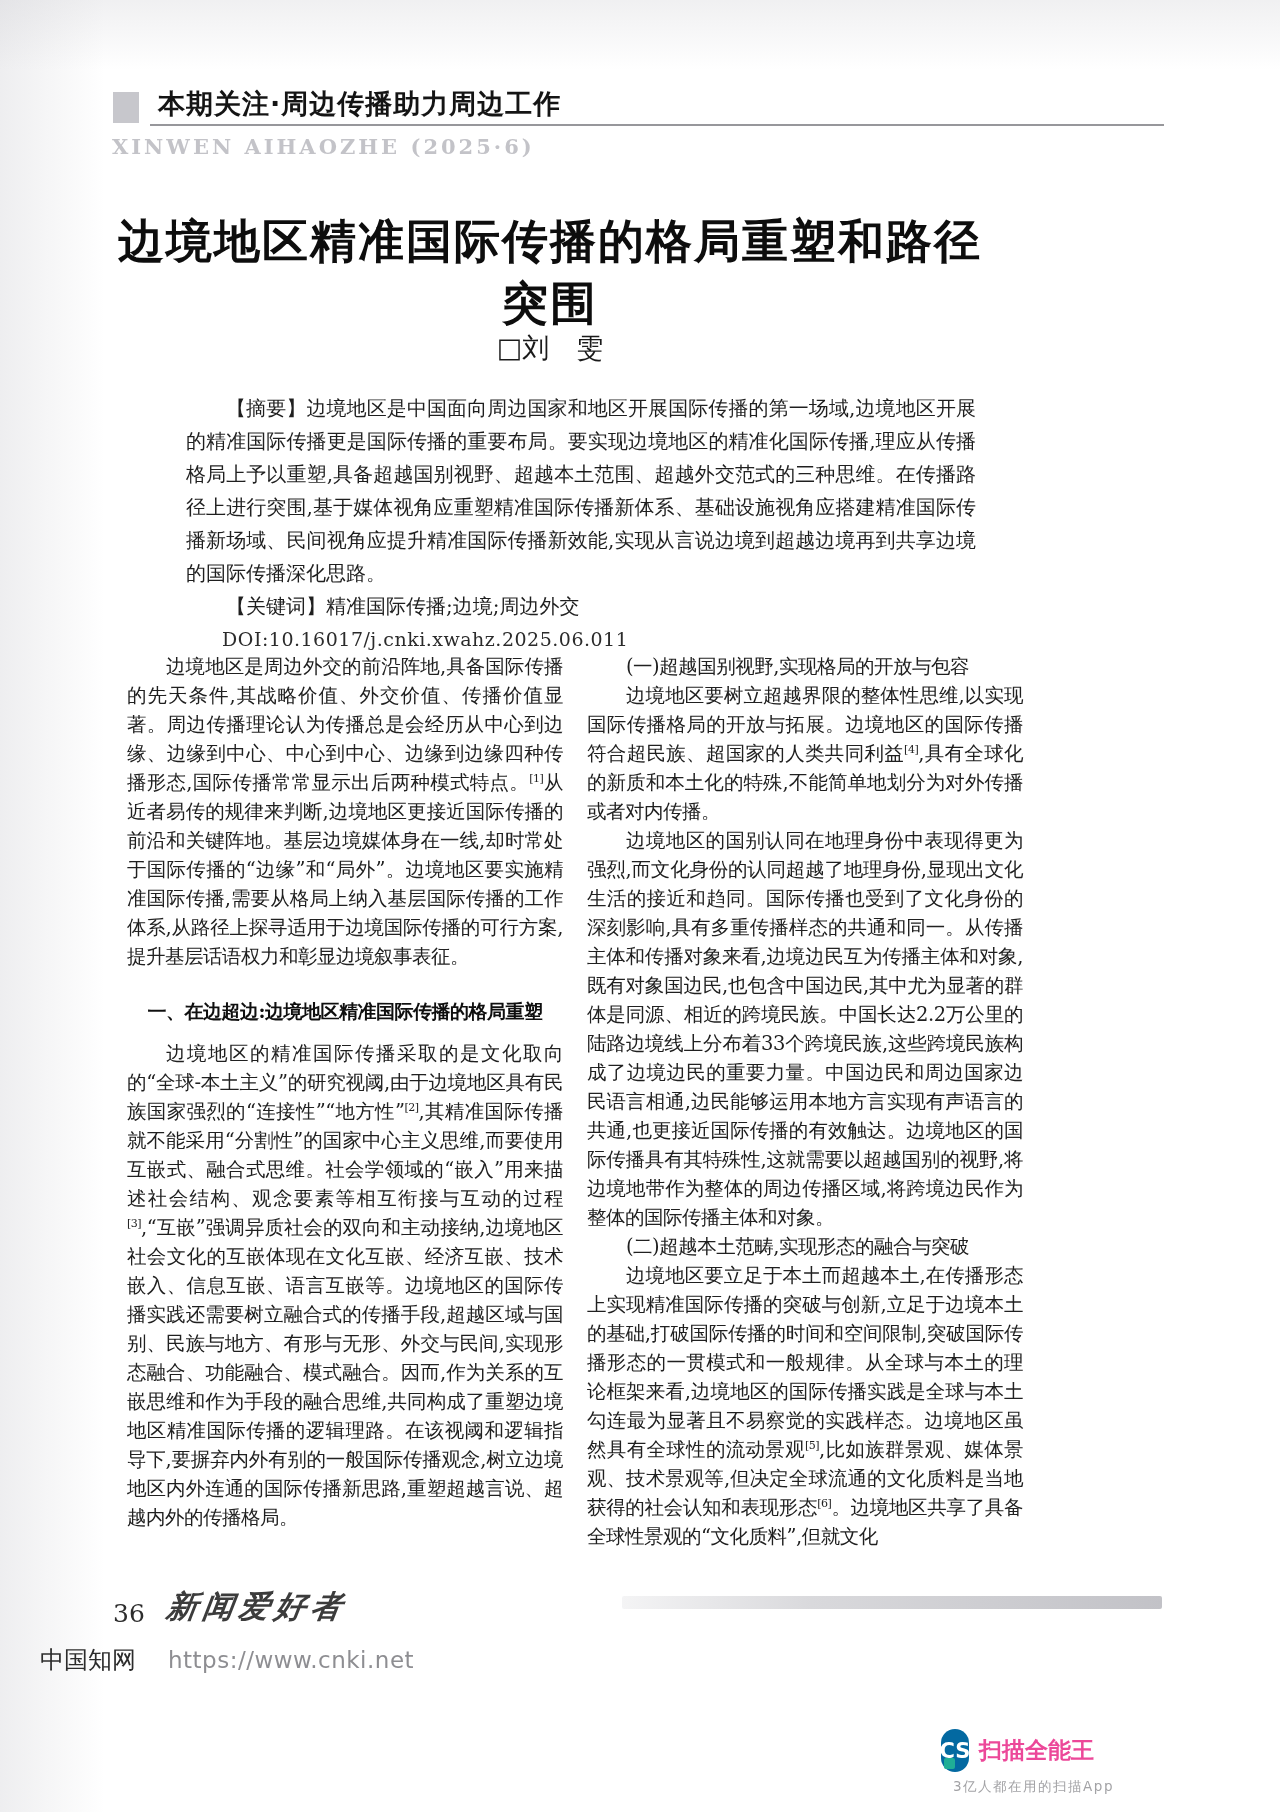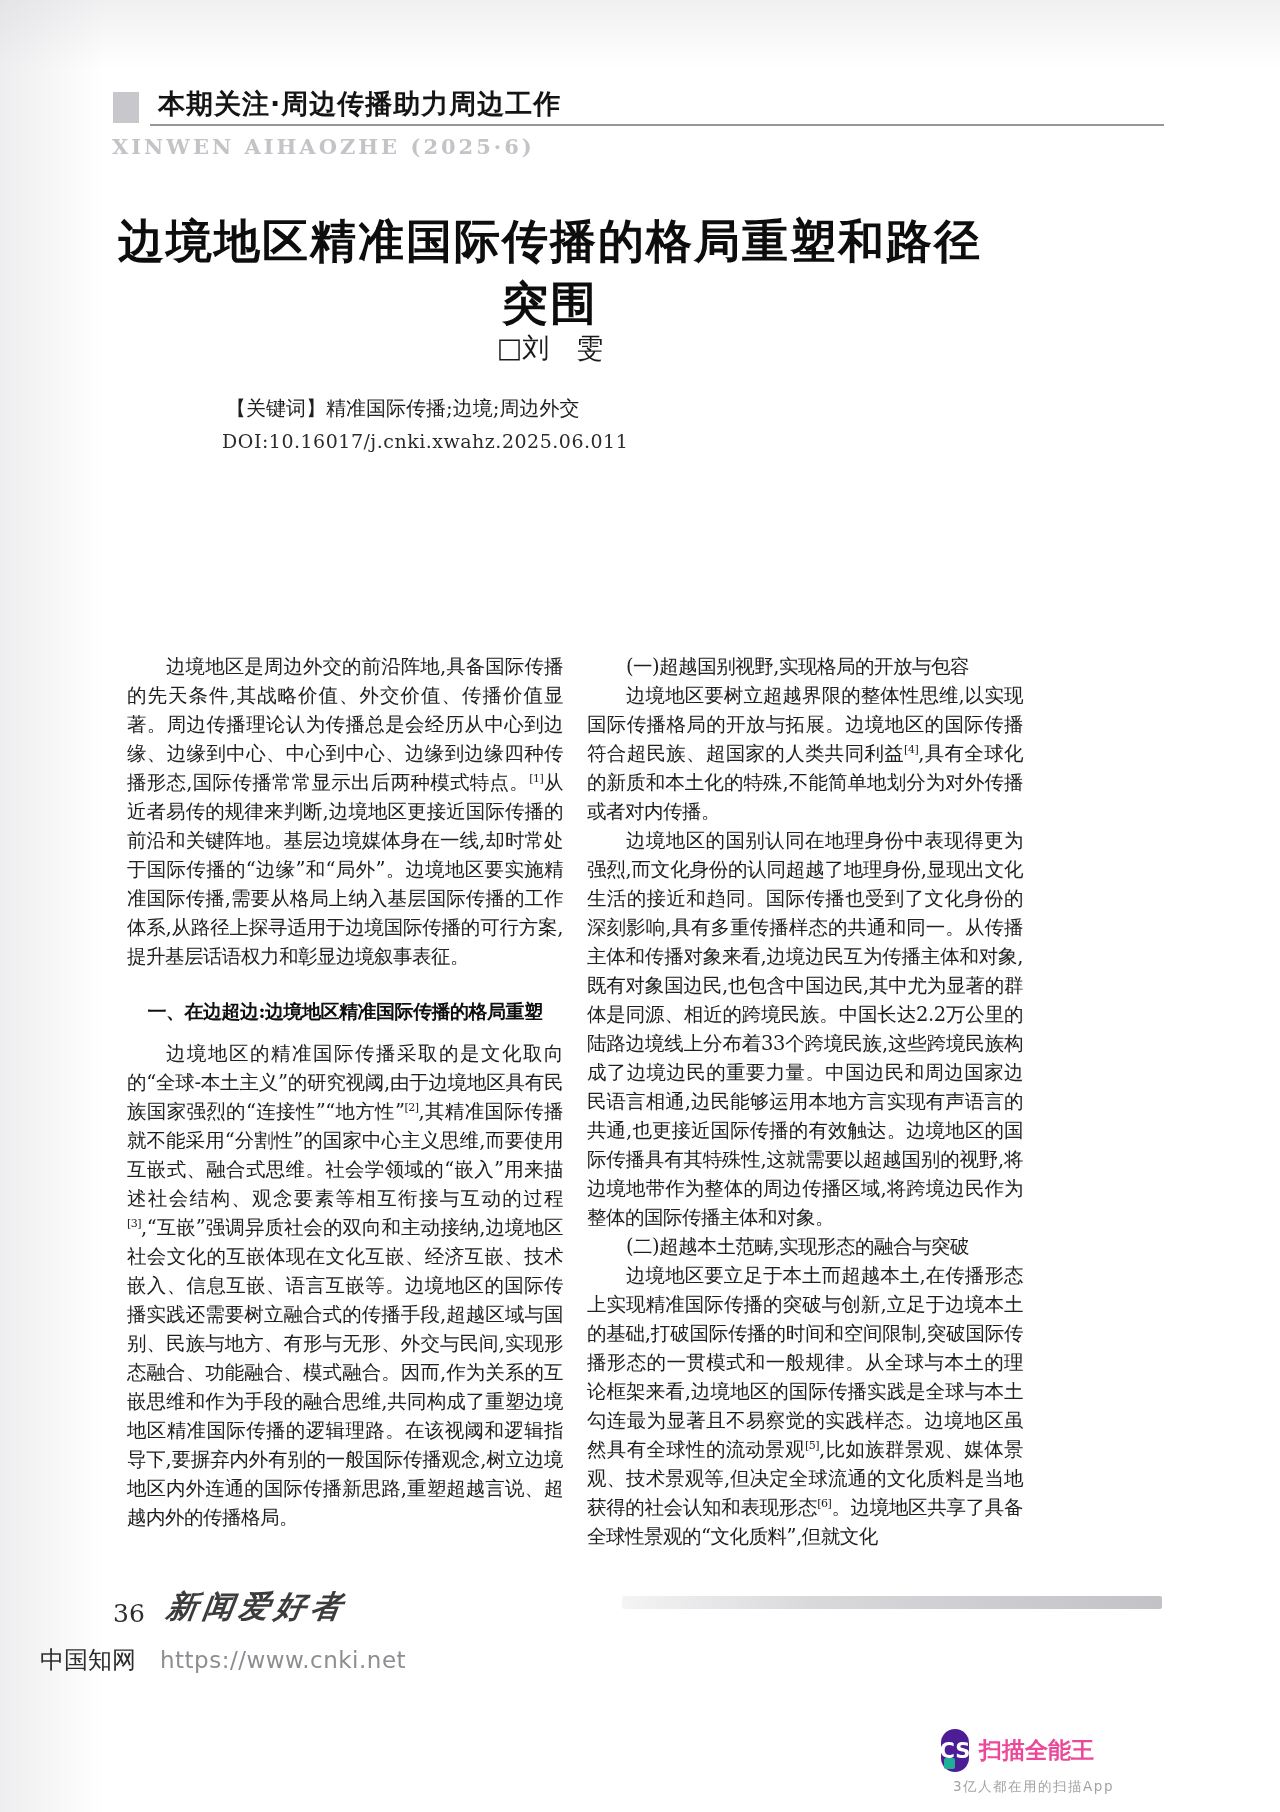--- a/index.html
+++ b/index.html
@@ -75,28 +75,28 @@
   .page-number { font-size: 25px; color: #2e2e2e; }
   .journal-logo {
     font-size: 31px; font-weight: bold; font-style: italic;
     transform: skewX(-8deg); color: #3c3c3c; letter-spacing: 5px;
   }
   .footer-bar {
     position: absolute; left: 622px; top: 1596px; width: 540px; height: 13px;
     background: linear-gradient(90deg, #f4f4f5 0%, #d9d9dc 35%, #c2c2c7 100%);
     border-radius: 2px;
   }
-  .cnki-row { position: absolute; left: 40px; top: 1644px; display: flex; align-items: baseline; gap: 24px; }
+  .cnki-row { position: absolute; left: 40px; top: 1644px; display: flex; align-items: baseline; gap: 32px; }
   .cnki-label { font-size: 24px; color: #2c2c2c; font-family: "DejaVu Sans", sans-serif; }
   .cnki-url { font-size: 23px; color: #8e8e92; font-family: "DejaVu Sans", sans-serif; letter-spacing: 0.5px; }
   
   .scanner { position: absolute; left: 941px; top: 1729px; }
   .scanner-row { display: flex; align-items: center; gap: 10px; }
   .scanner-badge {
-    width: 28px; height: 43px; border-radius: 18px; background: #4c1d95;
+    width: 28px; height: 43px; border-radius: 18px; background: #0369a1;
     color: #fff; font-family: "DejaVu Sans", sans-serif; font-weight: bold; font-size: 21px;
     display: flex; align-items: center; justify-content: center; position: relative;
   }
   .scanner-badge::after {
     content: ""; position: absolute; left: 3px; bottom: 3px;
     width: 11px; height: 11px; background: #1fae96; border-radius: 2px;
   }
   .scanner-name { font-size: 23px; color: #ec4899; font-family: "DejaVu Sans", sans-serif; font-weight: 600; }
   .scanner-tagline {
     margin-top: 6px; padding-left: 12px; font-size: 13.5px; color: #a3a3a6;
@@ -113,20 +113,21 @@
 
   <div class="header-square"></div>
   <div class="header-rule"></div>
   <div class="header-title">本期关注·周边传播助力周边工作</div>
   <div class="journal-issue">XINWEN AIHAOZHE (2025·6)</div>
 
   <h1 class="article-title">边境地区精准国际传播的格局重塑和路径突围</h1>
   <div class="article-author">□刘　雯</div>
 
   <div class="abstract-block">
+    <p class="abstract-text">【摘要】边境地区是中国面向周边国家和地区开展国际传播的第一场域,边境地区开展的精准国际传播更是国际传播的重要布局。要实现边境地区的精准化国际传播,理应从传播格局上予以重塑,具备超越国别视野、超越本土范围、超越外交范式的三种思维。在传播路径上进行突围,基于媒体视角应重塑精准国际传播新体系、基础设施视角应搭建精准国际传播新场域、民间视角应提升精准国际传播新效能,实现从言说边境到超越边境再到共享边境的国际传播深化思路。</p>
     <p class="keywords">【关键词】精准国际传播;边境;周边外交</p>
     <p class="doi">DOI:10.16017/j.cnki.xwahz.2025.06.011</p>
   </div>
 
   <div class="columns">
     <div class="column">
         <p class="col-para">边境地区是周边外交的前沿阵地,具备国际传播的先天条件,其战略价值、外交价值、传播价值显著。周边传播理论认为传播总是会经历从中心到边缘、边缘到中心、中心到中心、边缘到边缘四种传播形态,国际传播常常显示出后两种模式特点。<sup>[1]</sup>从近者易传的规律来判断,边境地区更接近国际传播的前沿和关键阵地。基层边境媒体身在一线,却时常处于国际传播的“边缘”和“局外”。边境地区要实施精准国际传播,需要从格局上纳入基层国际传播的工作体系,从路径上探寻适用于边境国际传播的可行方案,提升基层话语权力和彰显边境叙事表征。</p>
         <p class="col-heading">一、在边超边:边境地区精准国际传播的格局重塑</p>
         <p class="col-para">边境地区的精准国际传播采取的是文化取向的“全球-本土主义”的研究视阈,由于边境地区具有民族国家强烈的“连接性”“地方性”<sup>[2]</sup>,其精准国际传播就不能采用“分割性”的国家中心主义思维,而要使用互嵌式、融合式思维。社会学领域的“嵌入”用来描述社会结构、观念要素等相互衔接与互动的过程<sup>[3]</sup>,“互嵌”强调异质社会的双向和主动接纳,边境地区社会文化的互嵌体现在文化互嵌、经济互嵌、技术嵌入、信息互嵌、语言互嵌等。边境地区的国际传播实践还需要树立融合式的传播手段,超越区域与国别、民族与地方、有形与无形、外交与民间,实现形态融合、功能融合、模式融合。因而,作为关系的互嵌思维和作为手段的融合思维,共同构成了重塑边境地区精准国际传播的逻辑理路。在该视阈和逻辑指导下,要摒弃内外有别的一般国际传播观念,树立边境地区内外连通的国际传播新思路,重塑超越言说、超越内外的传播格局。</p>
       </div>

